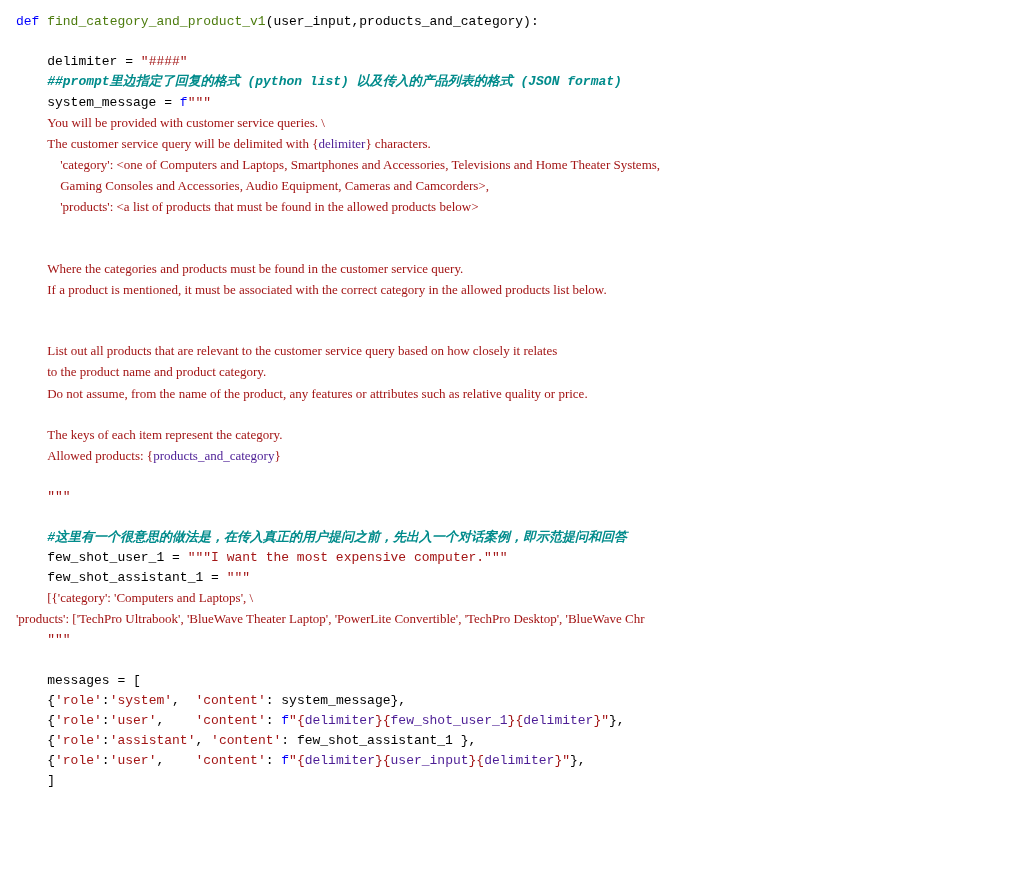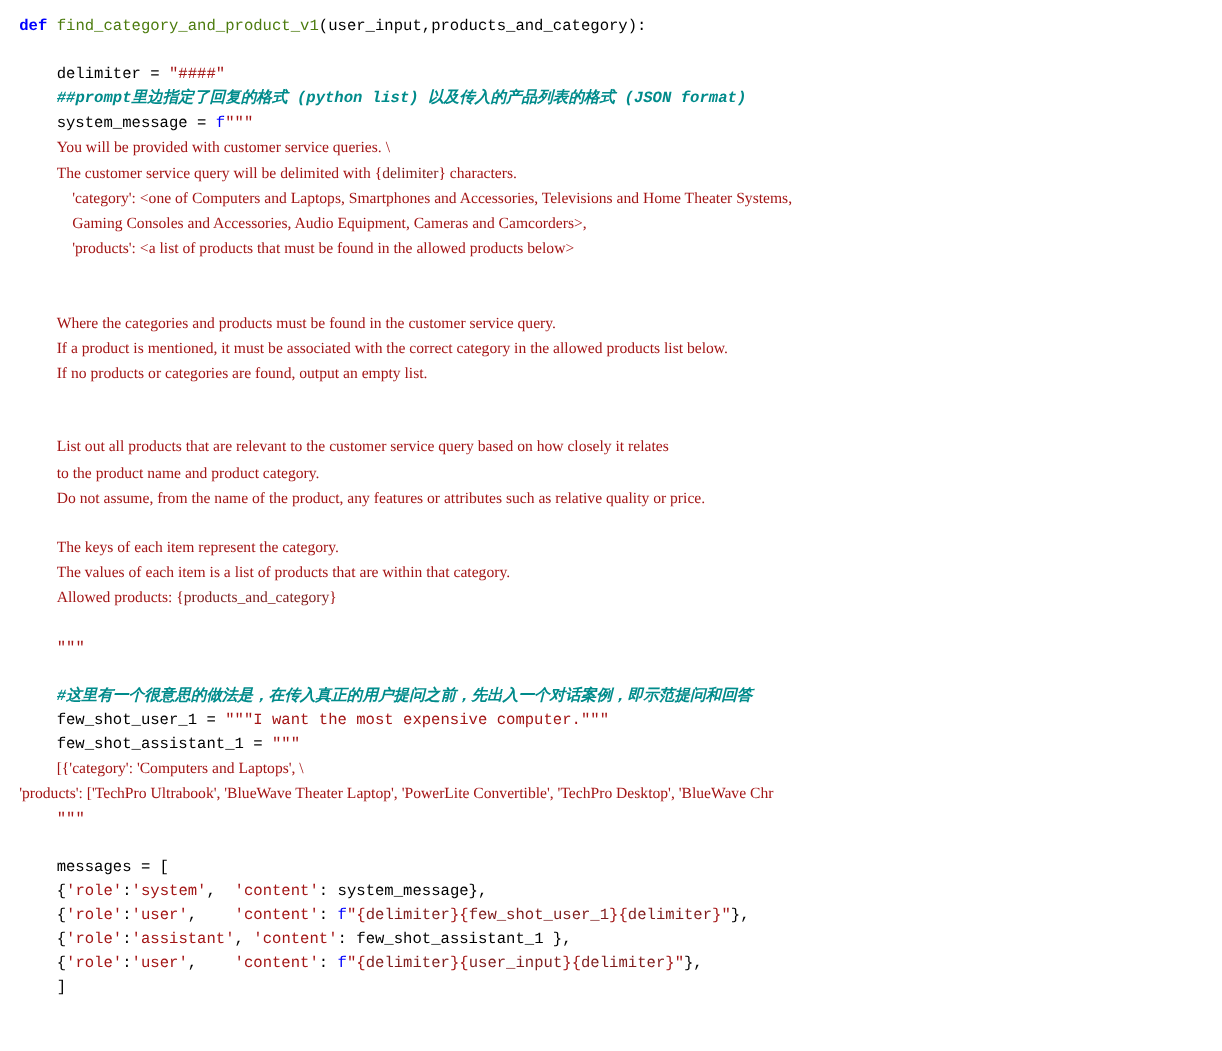--- a/index.html
+++ b/index.html
@@ -23,26 +23,26 @@
     }
     .line {
       white-space: pre;
       display: block;
     }
     .c-keyword { color: #0000ff; }
     .c-string { color: #a31515; }
     
     .c-teal { color: #008b8b; font-style: italic; font-weight: bold; }
     
-    .c-def { color: #0000ff; font-weight: bold; }
+    .c-def { color: #0000ff; }
     .c-fname { color: #4d7c0f; }
     
     .c-triplestr { color: #a31515; font-family: Liberation Serif, serif; }
     
-    .c-inlinevar { color: #7f1d1d; font-weight: normal; text-align: center; }
+    .c-inlinevar { color: #4c1d95; font-weight: normal; text-align: center; }
     
     .c-bracket { color: #000000; }
   </style>
 </head>
 <body>
 
 <div class="code-container">
 
   <span class="line"><span class="c-def">def</span> <span class="c-fname">find_category_and_product_v1</span><span class="c-bracket">(</span>user_input,products_and_category<span class="c-bracket">)</span>:</span>
 
@@ -66,37 +66,35 @@
 
   <span class="line">    <span class="c-triplestr">    'products': &lt;a list of products that must be found in the allowed products below&gt;</span></span>
 
   <span class="line"> </span>
   <span class="line"> </span>
 
   <span class="line">    <span class="c-triplestr">Where the categories and products must be found in the customer service query.</span></span>
 
   <span class="line">    <span class="c-triplestr">If a product is mentioned, it must be associated with the correct category in the allowed products list below.</span></span>
 
-  <span class="line">    <span class="c-triplestr">If no products or categories are found, output an empty list.</span></span>
 
   <span class="line"> </span>
   <span class="line"> </span>
 
   <span class="line">    <span class="c-triplestr">List out all products that are relevant to the customer service query based on how closely it relates</span></span>
 
   <span class="line">    <span class="c-triplestr">to the product name and product category.</span></span>
 
   <span class="line">    <span class="c-triplestr">Do not assume, from the name of the product, any features or attributes such as relative quality or price.</span></span>
 
   <span class="line"> </span>
 
 
   <span class="line">    <span class="c-triplestr">The keys of each item represent the category.</span></span>
 
-  <span class="line">    <span class="c-triplestr">The values of each item is a list of products that are within that category.</span></span>
 
   <span class="line">    <span class="c-triplestr">Allowed products: {<span class="c-inlinevar">products_and_category</span>}</span></span>
 
   <span class="line"> </span>
 
   <span class="line">    <span class="c-string">"""</span></span>
 
   <span class="line"> </span>
 
   <span class="line">    <span class="c-teal">#这里有一个很意思的做法是，在传入真正的用户提问之前，先出入一个对话案例，即示范提问和回答</span></span>

